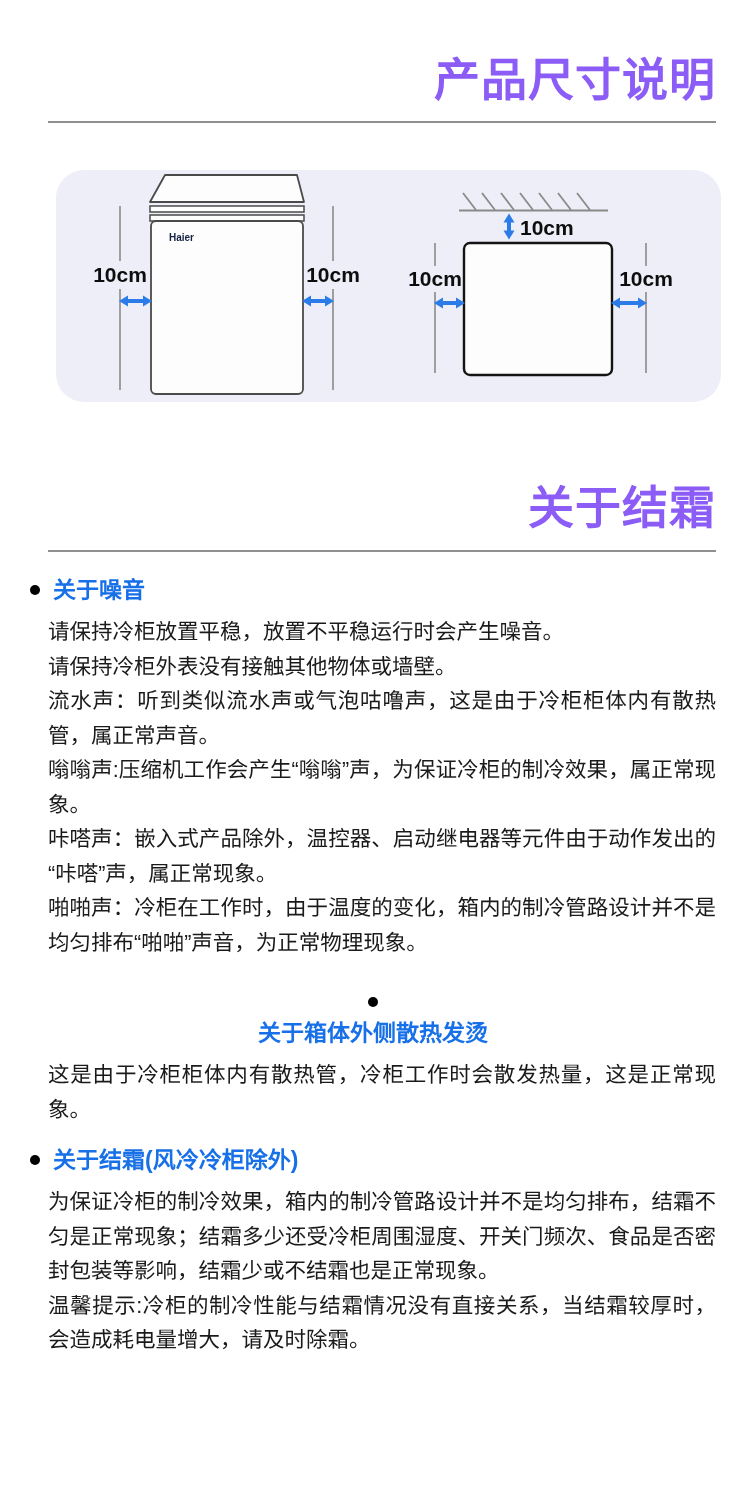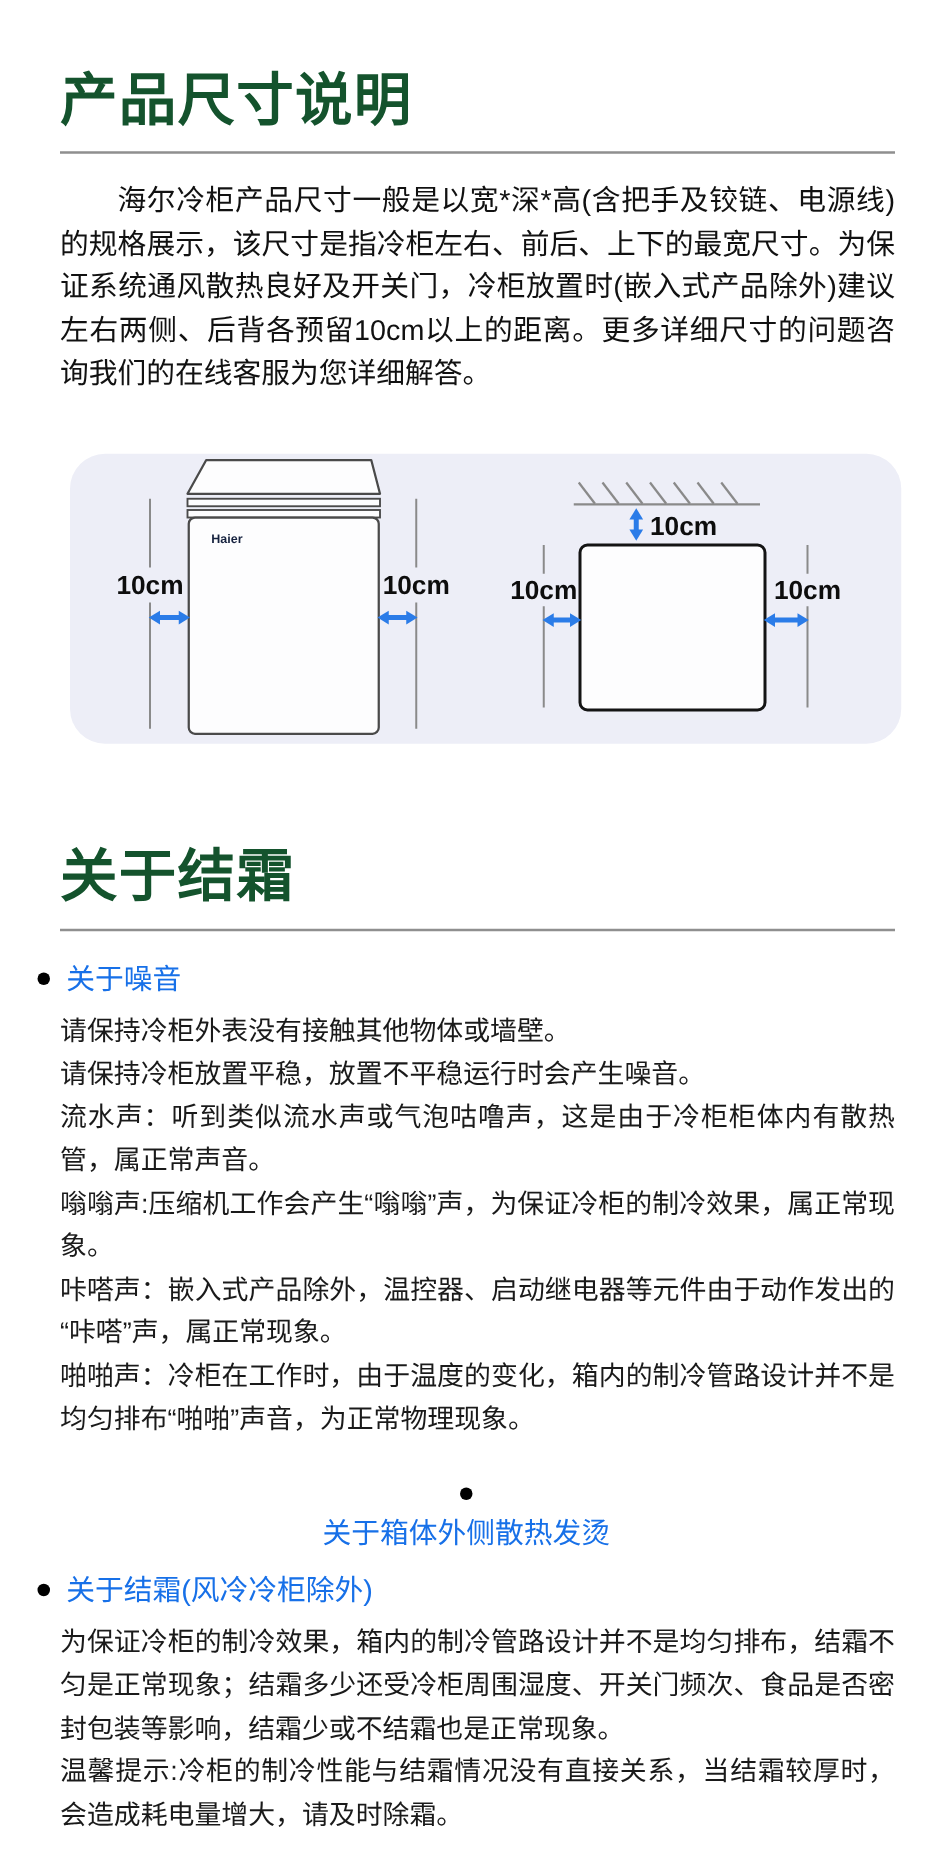--- a/index.html
+++ b/index.html
@@ -6,21 +6,21 @@
   body {
     width:750px; height:1500px; overflow:hidden;
     font-family:"Liberation Sans","DejaVu Sans",sans-serif;
     color:#1a1a1a;
   }
   .page { position:relative; width:750px; height:1500px; background:#ffffff; }
 
   .section-title {
     margin:0 34px 0 48px;
     font-size:46px; font-weight:700; line-height:50px;
-    color:#14532d; letter-spacing:1px;
+    color:#8b5cf6; letter-spacing:1px;text-align:right;
   }
   .title-size { padding-top:55px; }
   .title-faq  { margin-top:81px; }
 
   .divider {
     height:2px; width:668px; margin-left:48px;
     background:#8f8f8f;
   }
   .divider-1 { margin-top:16px; }
   .divider-2 { margin-top:17px; }
@@ -42,39 +42,38 @@
   .faq-heading-row {
     display:flex; align-items:center; gap:13px;
     margin:25px 34px 0 30px;
   }
   .faq-heading-row.h2gap  { margin-top:37px;flex-direction:column; }
   .faq-heading-row.h3gap  { margin-top:20px; }
   .bullet {
     width:10px; height:10px; border-radius:50%; background:#000000; flex:0 0 auto;
   }
   .faq-heading {
-    margin:0; font-size:23px; font-weight:400; color:#1770e8; line-height:26px;
+    margin:0; font-size:23px; font-weight:700; color:#1770e8; line-height:26px;
   }
 
   .faq-text {
     margin:12px 34px 0 48px; width:668px;
     font-size:21.5px; line-height:34.5px; color:#1a1a1a;
     text-align:justify;
   }
   .faq-text p { margin:0; }
 </style>
 </head>
 <body>
 
 <div class="page">
 
   <section>
     <h1 class="section-title title-size">产品尺寸说明</h1>
     <div class="divider divider-1"></div>
-    <p class="intro">海尔冷柜产品尺寸一般是以宽*深*高(含把手及铰链、电源线)的规格展示，该尺寸是指冷柜左右、前后、上下的最宽尺寸。为保证系统通风散热良好及开关门，冷柜放置时(嵌入式产品除外)建议左右两侧、后背各预留10cm以上的距离。更多详细尺寸的问题咨询我们的在线客服为您详细解答。</p>
 
     <div class="panel">
       <svg width="660" height="232" viewBox="0 0 660 232">
 
         <g>
           <polygon points="109,5 241,5 248,32 94,32" fill="#fdfdfe" stroke="#4a4a4a" stroke-width="1.8" stroke-linejoin="round"></polygon>
           <rect x="94" y="36" width="154" height="6" fill="#fdfdfe" stroke="#4a4a4a" stroke-width="1.5"></rect>
           <rect x="94" y="45" width="154" height="6" fill="#fdfdfe" stroke="#4a4a4a" stroke-width="1.5"></rect>
           <rect x="95" y="51" width="152" height="173" rx="5" fill="#fdfdfe" stroke="#4a4a4a" stroke-width="1.8"></rect>
           <text x="113" y="71" font-size="10" font-weight="bold" fill="#16223f">Haier</text>
@@ -145,31 +144,34 @@
 
   <section>
     <h1 class="section-title title-faq">关于结霜</h1>
     <div class="divider divider-2"></div>
 
     <div class="faq-heading-row">
       <span class="bullet"></span>
       <h2 class="faq-heading">关于噪音</h2>
     </div>
     <div class="faq-text">
+      <p>请保持冷柜放置平稳，放置不平稳运行时会产生噪音。</p>
       <p>请保持冷柜外表没有接触其他物体或墙壁。</p>
-      <p>请保持冷柜放置平稳，放置不平稳运行时会产生噪音。</p>
       <p>流水声：听到类似流水声或气泡咕噜声，这是由于冷柜柜体内有散热管，属正常声音。</p>
       <p>嗡嗡声:压缩机工作会产生“嗡嗡”声，为保证冷柜的制冷效果，属正常现象。</p>
       <p>咔嗒声：嵌入式产品除外，温控器、启动继电器等元件由于动作发出的“咔嗒”声，属正常现象。</p>
       <p>啪啪声：冷柜在工作时，由于温度的变化，箱内的制冷管路设计并不是均匀排布“啪啪”声音，为正常物理现象。</p>
     </div>
 
     <div class="faq-heading-row h2gap">
       <span class="bullet"></span>
       <h2 class="faq-heading">关于箱体外侧散热发烫</h2>
+    </div>
+    <div class="faq-text">
+      <p>这是由于冷柜柜体内有散热管，冷柜工作时会散发热量，这是正常现象。</p>
     </div>
 
     <div class="faq-heading-row h3gap">
       <span class="bullet"></span>
       <h2 class="faq-heading">关于结霜(风冷冷柜除外)</h2>
     </div>
     <div class="faq-text">
       <p>为保证冷柜的制冷效果，箱内的制冷管路设计并不是均匀排布，结霜不匀是正常现象；结霜多少还受冷柜周围湿度、开关门频次、食品是否密封包装等影响，结霜少或不结霜也是正常现象。</p>
       <p>温馨提示:冷柜的制冷性能与结霜情况没有直接关系，当结霜较厚时，会造成耗电量增大，请及时除霜。</p>
     </div>

